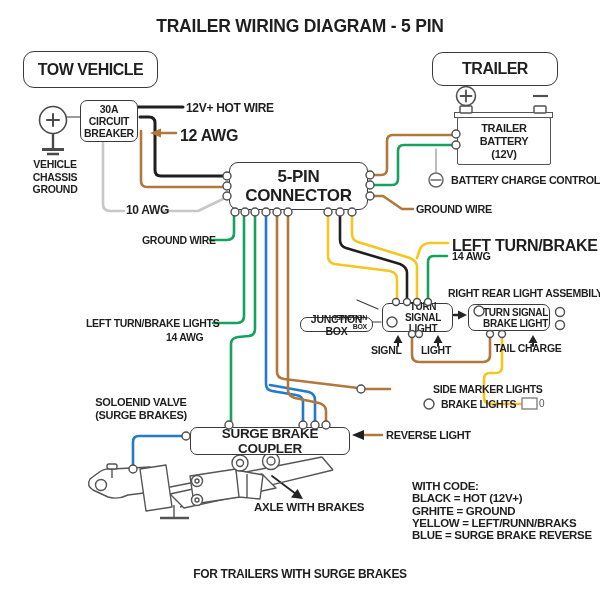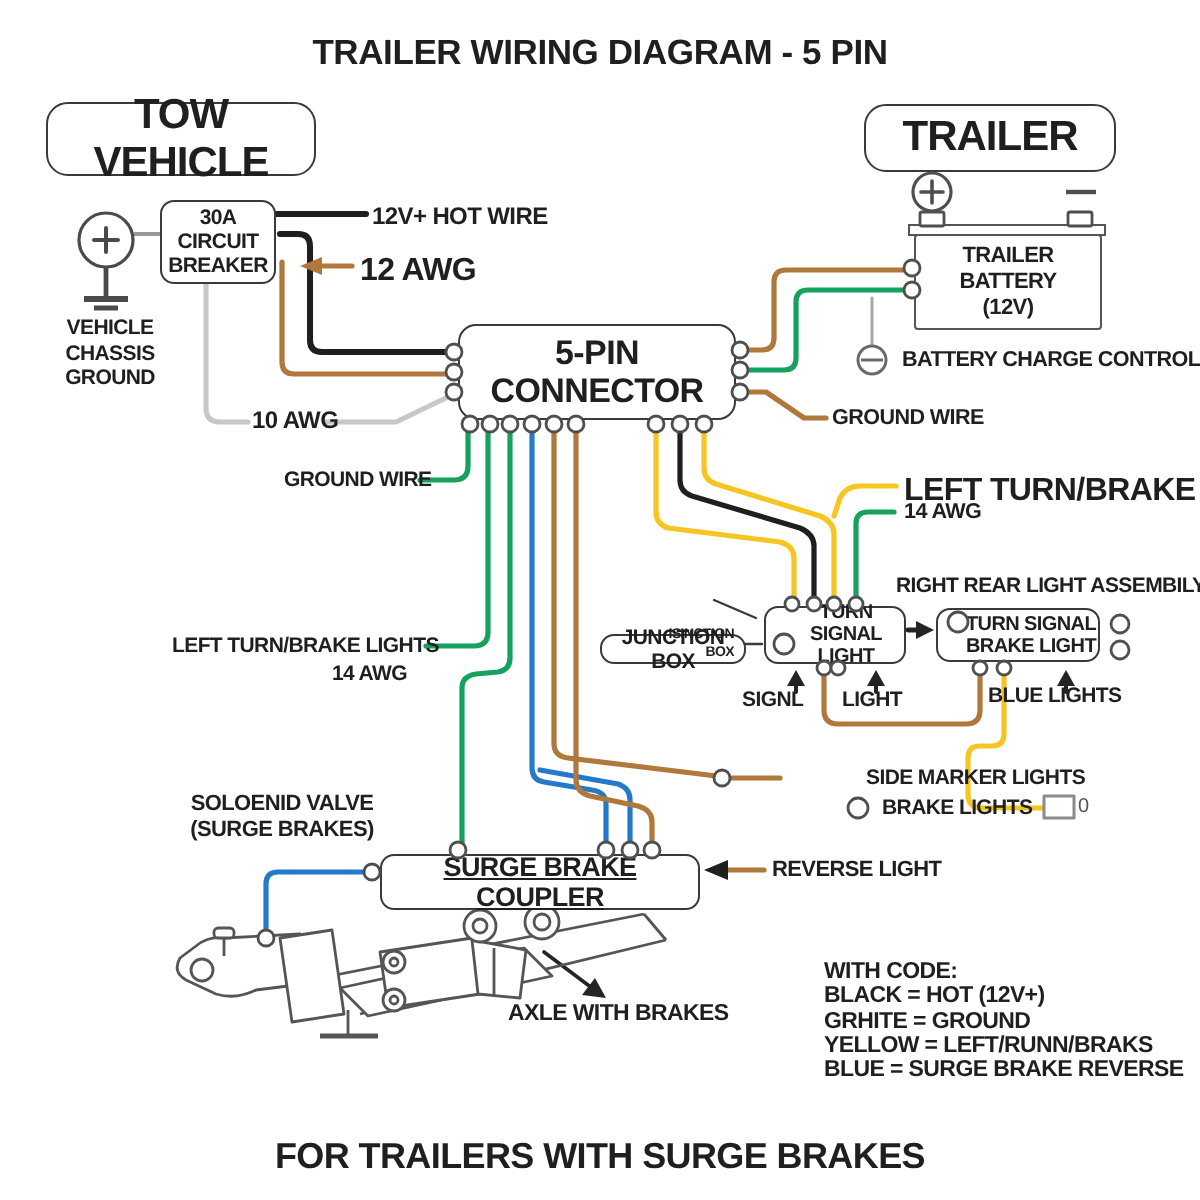--- a/index.html
+++ b/index.html
@@ -7,21 +7,21 @@
          font-family:"Liberation Sans",sans-serif;color:#1f1f1f;}
   .layer{position:absolute;left:0;top:0;width:600px;height:600px;}
   #wires{z-index:1;} .box{z-index:2;} .lbl{z-index:3;} #pins{z-index:4;pointer-events:none;}
   .box{position:absolute;background:#ffffff;border:1.6px solid #3a3a3a;box-sizing:border-box;
        display:flex;flex-direction:column;align-items:center;justify-content:center;
        font-weight:bold;text-align:center;letter-spacing:-0.3px;}
   .rounded{border-radius:7px;}
   .lbl{position:absolute;font-weight:bold;letter-spacing:-0.3px;white-space:nowrap;line-height:1.15;}
   .pre{white-space:pre-line;}
   .title{font-size:17.5px;width:600px;text-align:center;letter-spacing:-0.2px;}
-  .big{font-size:21px;letter-spacing:-0.5px;border-radius:11px;}
+  .big{font-size:16px;letter-spacing:-0.5px;border-radius:11px;}
 </style>
 </head>
 <body>
 
 <div class="stage">
 
   <svg id="wires" class="layer" viewBox="0 0 600 600">
     <g fill="none" stroke-linejoin="round" stroke-linecap="round">
 
       <path stroke-width="3" d="M138,107 H183" stroke="#1f1f1f"></path>
@@ -133,21 +133,21 @@
   <div class="box rounded" style="left:382px;top:303px;width:71px;height:29px;font-size:10px;line-height:11px;padding-left:11px;">
     <span>TURN SIGNAL</span>
     <span>LIGHT</span>
   </div>
 
   <div class="box rounded" style="left:468px;top:304px;width:82px;height:27px;font-size:10px;line-height:11px;padding-left:13px;">
     <span>TURN SIGNAL</span>
     <span>BRAKE LIGHT</span>
   </div>
 
-  <div class="box rounded" style="left:190px;top:427px;width:160px;height:28px;font-size:13.5px;text-decoration:underline;">
+  <div class="box rounded" style="left:190px;top:427px;width:160px;height:28px;font-size:13.5px;">
     <span>SURGE BRAKE COUPLER</span>
   </div>
 
   <div class="lbl title" style="left:0;top:16px;">TRAILER WIRING DIAGRAM - 5 PIN</div>
 
   <div class="lbl" style="left:186px;top:102px;font-size:12px;">12V+ HOT WIRE</div>
   <div class="lbl" style="left:180px;top:127px;font-size:16px;">12 AWG</div>
   <div class="lbl pre" style="left:22px;top:158px;width:66px;text-align:center;font-size:10.5px;line-height:12.5px;white-space:pre-line;">VEHICLE
 CHASSIS
 GROUND</div>
@@ -157,40 +157,40 @@
   <div class="lbl" style="left:166px;top:331px;font-size:10.5px;">14 AWG</div>
 
   <div class="lbl" style="left:416px;top:203px;font-size:10.8px;">GROUND WIRE</div>
   <div class="lbl" style="left:452px;top:237px;font-size:16px;">LEFT TURN/BRAKE LIGHT</div>
   <div class="lbl" style="left:452px;top:250px;font-size:10.8px;">14 AWG</div>
   <div class="lbl" style="left:448px;top:287px;font-size:10.5px;">RIGHT REAR LIGHT ASSEMBILY</div>
   <div class="lbl pre" style="left:330px;top:314px;width:37px;text-align:right;font-size:7px;line-height:8.5px;white-space:pre-line;">ISINCTION
 BOX</div>
   <div class="lbl" style="left:371px;top:344px;font-size:10.5px;">SIGNL</div>
   <div class="lbl" style="left:421px;top:344px;font-size:10.5px;">LIGHT</div>
-  <div class="lbl" style="left:494px;top:342px;font-size:10.5px;">BLUE LIGHTS</div>
+  <div class="lbl" style="left:494px;top:342px;font-size:10.5px;">TAIL CHARGE</div>
   <div class="lbl" style="left:393px;top:383px;font-size:10.5px;margin-left:40px;">SIDE MARKER LIGHTS</div>
   <div class="lbl" style="left:441px;top:398px;font-size:10.5px;">BRAKE LIGHTS</div>
   <div class="lbl" style="left:539px;top:398px;font-size:10px;font-weight:normal;color:#555;">0</div>
 
   <div class="lbl pre" style="left:84px;top:396px;width:114px;text-align:center;font-size:11px;line-height:13px;white-space:pre-line;">SOLOENID VALVE
 (SURGE BRAKES)</div>
   <div class="lbl" style="left:386px;top:429px;font-size:11px;">REVERSE LIGHT</div>
   <div class="lbl" style="left:254px;top:501px;font-size:11.5px;">AXLE WITH BRAKES</div>
   <div class="lbl" style="left:451px;top:174px;font-size:10.8px;">BATTERY CHARGE CONTROLLER</div>
 
   <div class="lbl" style="left:412px;top:480px;font-size:11.5px;line-height:12.3px;">
     <div>WITH CODE:</div>
     <div>BLACK = HOT (12V+)</div>
     <div>GRHITE = GROUND</div>
     <div>YELLOW = LEFT/RUNN/BRAKS</div>
     <div>BLUE = SURGE BRAKE REVERSE</div>
   </div>
 
-  <div class="lbl" style="left:0;top:568px;width:600px;text-align:center;font-size:18px;">FOR TRAILERS WITH SURGE BRAKES</div>
+  <div class="lbl" style="left:0;top:568px;width:600px;text-align:center;font-size:12px;">FOR TRAILERS WITH SURGE BRAKES</div>
 
   <svg id="pins" class="layer" viewBox="0 0 600 600">
     <g fill="#ffffff" stroke="#4f4f4f" stroke-width="1.4">
 
       <circle cx="227" cy="176" r="4"></circle>
       <circle cx="227" cy="186" r="4"></circle>
       <circle cx="227" cy="196" r="4"></circle>
       <circle cx="370" cy="175" r="4"></circle>
       <circle cx="370" cy="185" r="4"></circle>
       <circle cx="370" cy="196" r="4"></circle>

